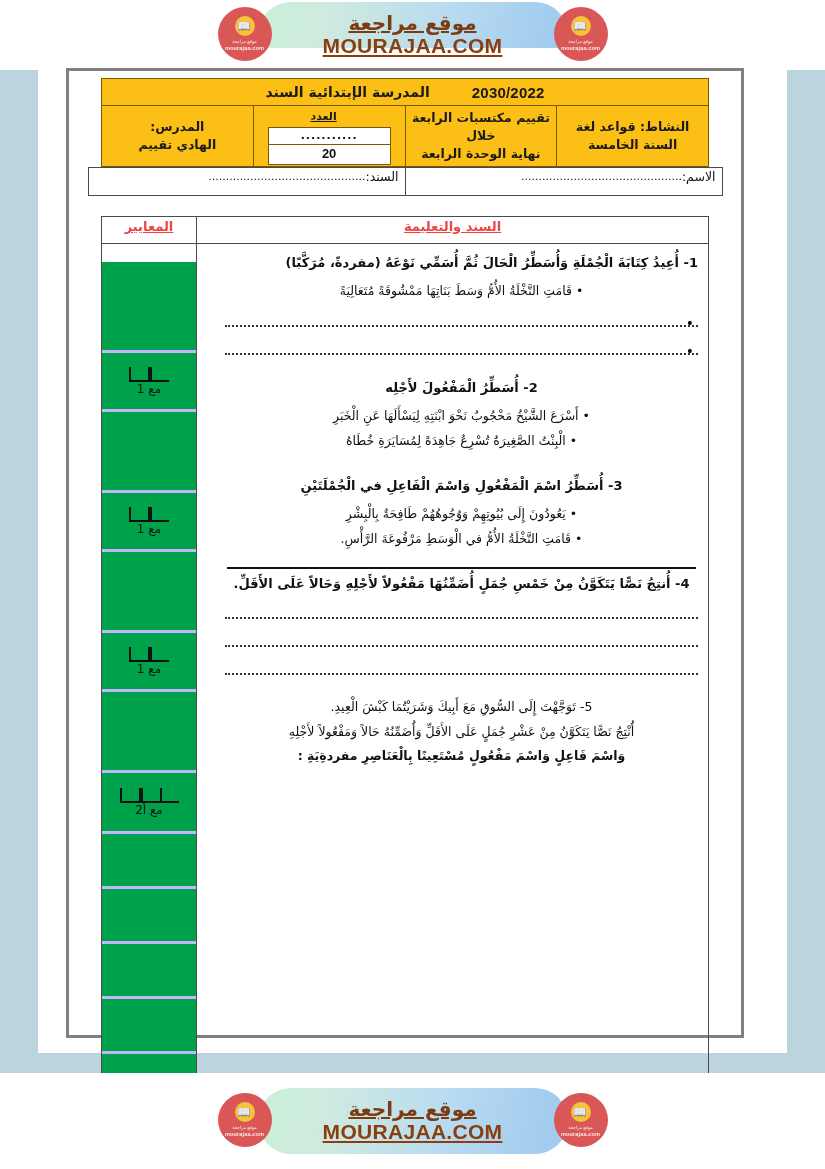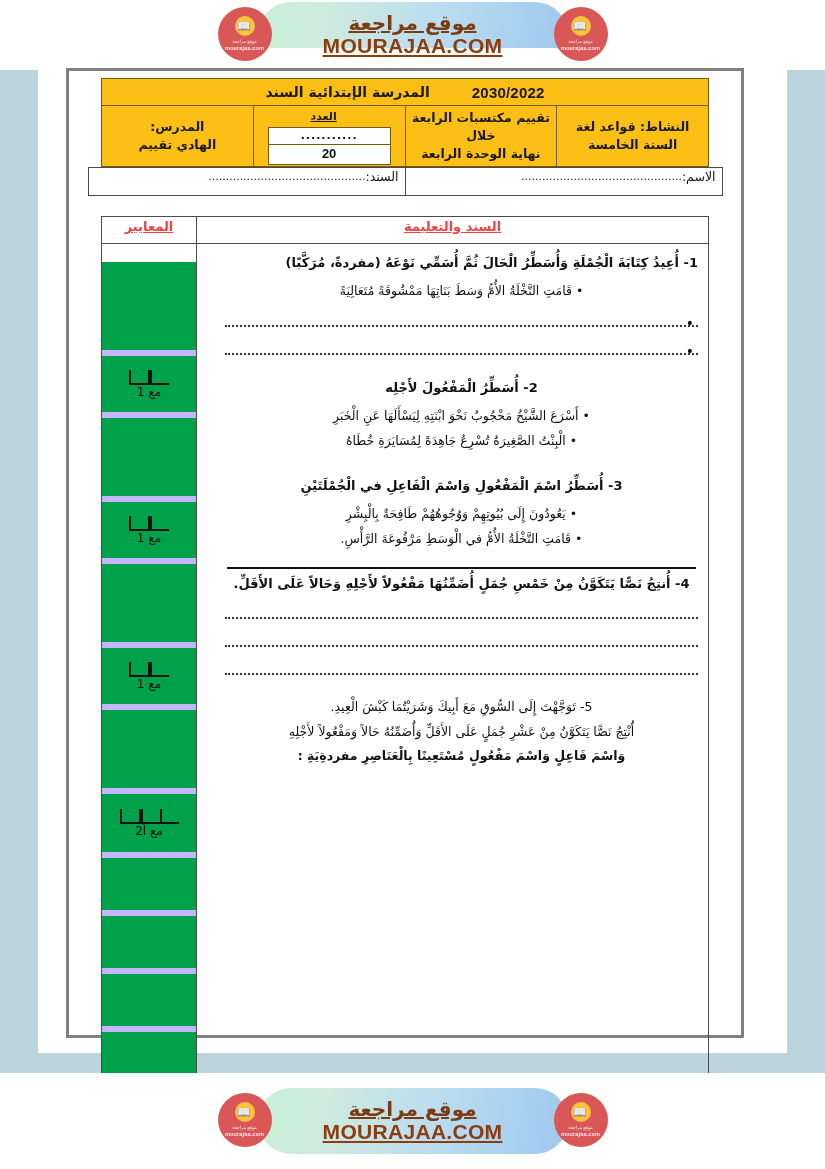--- a/index.html
+++ b/index.html
@@ -261,21 +261,21 @@
   
   .crit-strip {
     background: #00a14b;
     width: 100%;
     position: relative;
   }
   .crit-pad-top { height: 18px; background: #ffffff; }
   .crit-pad-bottom { height: 26px; background: #ffffff; }
   .crit-band {
     background: #00a14b;
-    border-bottom: 6px solid #c4b5fd;
+    border-bottom: 3px solid #c4b5fd;
     display: flex;
     align-items: center;
     justify-content: center;
   }
   .mark-group {
     text-align: center;
     direction: rtl;
     color: #111;
     font-family: "DejaVu Sans", sans-serif;
   }

